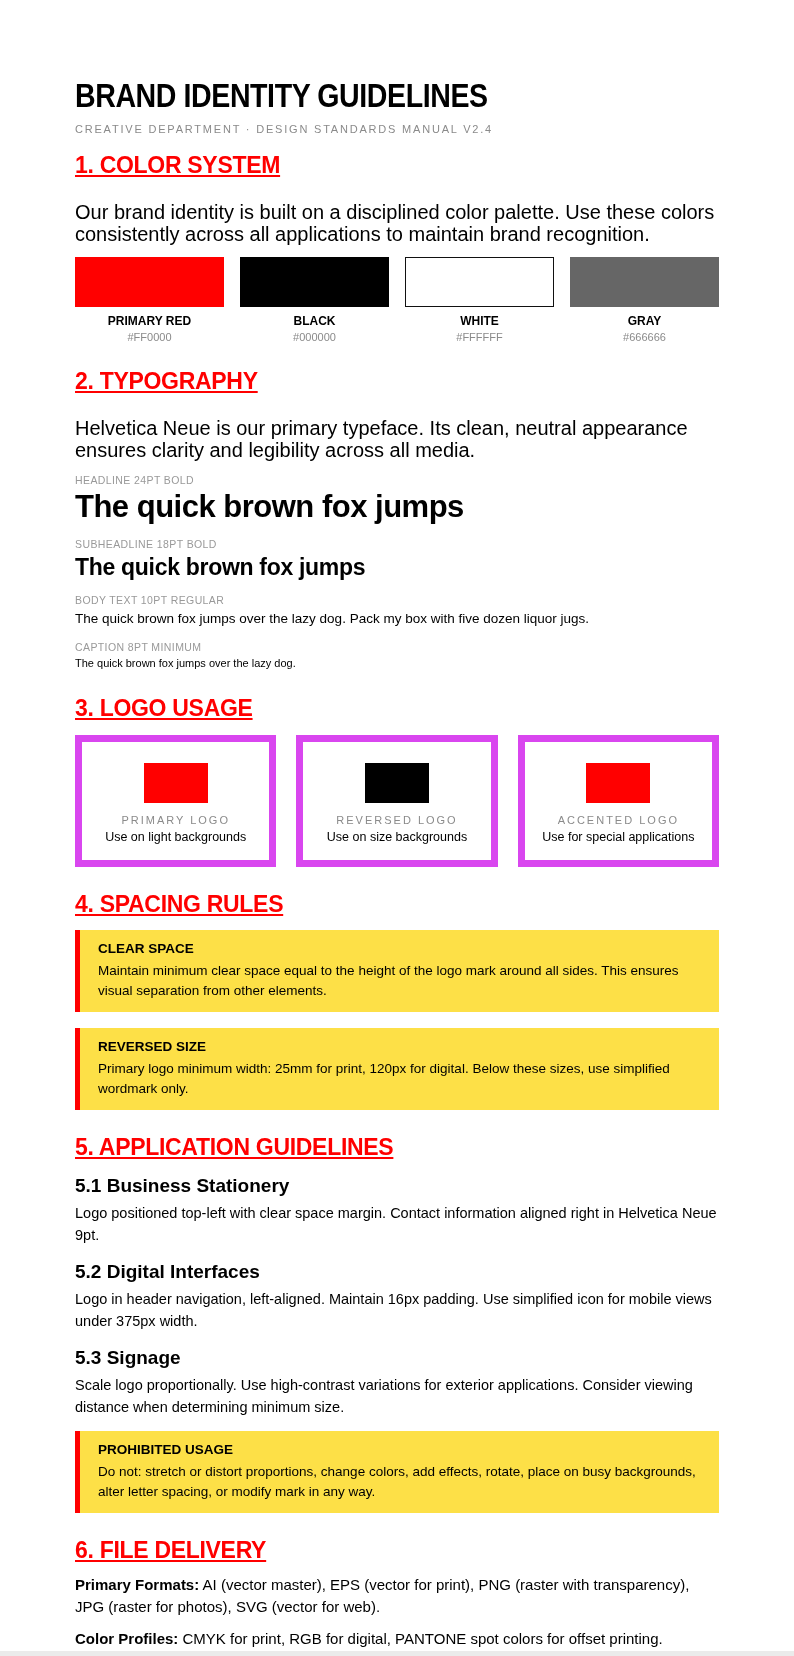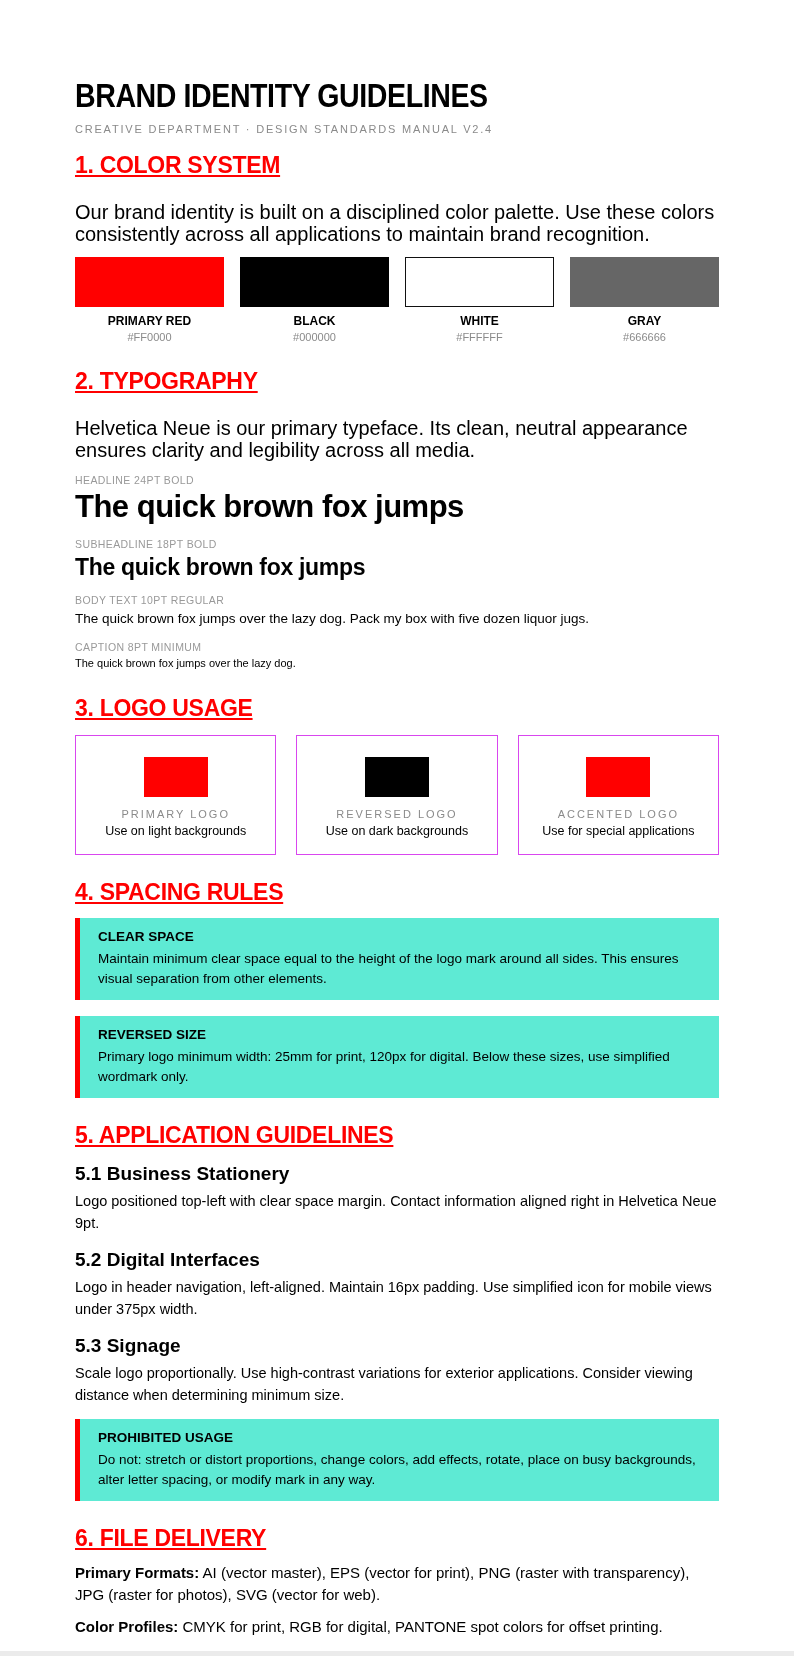--- a/index.html
+++ b/index.html
@@ -89,42 +89,42 @@
   .spec-sample--caption    { font-size: 11px;  line-height: 15px; }
 
   
   .logo-grid {
     margin-top: 14px;
     display: grid;
     grid-template-columns: repeat(3, 1fr);
     gap: 20px;
   }
   .logo-card {
-    border: 1px solid #d946ef;
+    border: 7px solid #d946ef;
     text-align: center;
     padding: 21px 8px 15px 8px;
   }
   .logo-mark { width: 64px; height: 40px; margin: 0 auto; }
   .logo-label {
     margin-top: 11px;
     font-size: 11px;
     line-height: 12px;
     letter-spacing: 2px;
     color: #8a8a8a;
   }
   .logo-desc {
     margin-top: 4px;
     font-size: 12.5px;
     line-height: 15px;
   }
 
   
   .callout {
     margin-top: 13px;
-    background: #5eead4;
+    background: #fde047;
     border-left: 5px solid #ff0000;
     padding: 11px 18px 12px 18px;
   }
   .callout-title {
     font-size: 13.5px;
     line-height: 15px;
     font-weight: bold;
   }
   .callout-text {
     margin-top: 5px;
@@ -209,21 +209,21 @@
     <h2 class="sec-heading mt-sec">3. LOGO USAGE</h2>
     <div class="logo-grid">
       <div class="logo-card">
         <div class="logo-mark" style="background-color: rgb(255, 0, 0);"></div>
         <div class="logo-label">PRIMARY LOGO</div>
         <div class="logo-desc">Use on light backgrounds</div>
       </div>
       <div class="logo-card">
         <div class="logo-mark" style="background-color: rgb(0, 0, 0);"></div>
         <div class="logo-label">REVERSED LOGO</div>
-        <div class="logo-desc">Use on dark backgrounds</div>
+        <div class="logo-desc">Use on size backgrounds</div>
       </div>
       <div class="logo-card">
         <div class="logo-mark" style="background-color: rgb(255, 0, 0);"></div>
         <div class="logo-label">ACCENTED LOGO</div>
         <div class="logo-desc">Use for special applications</div>
       </div>
     </div>
   </section>
 
   <section>

